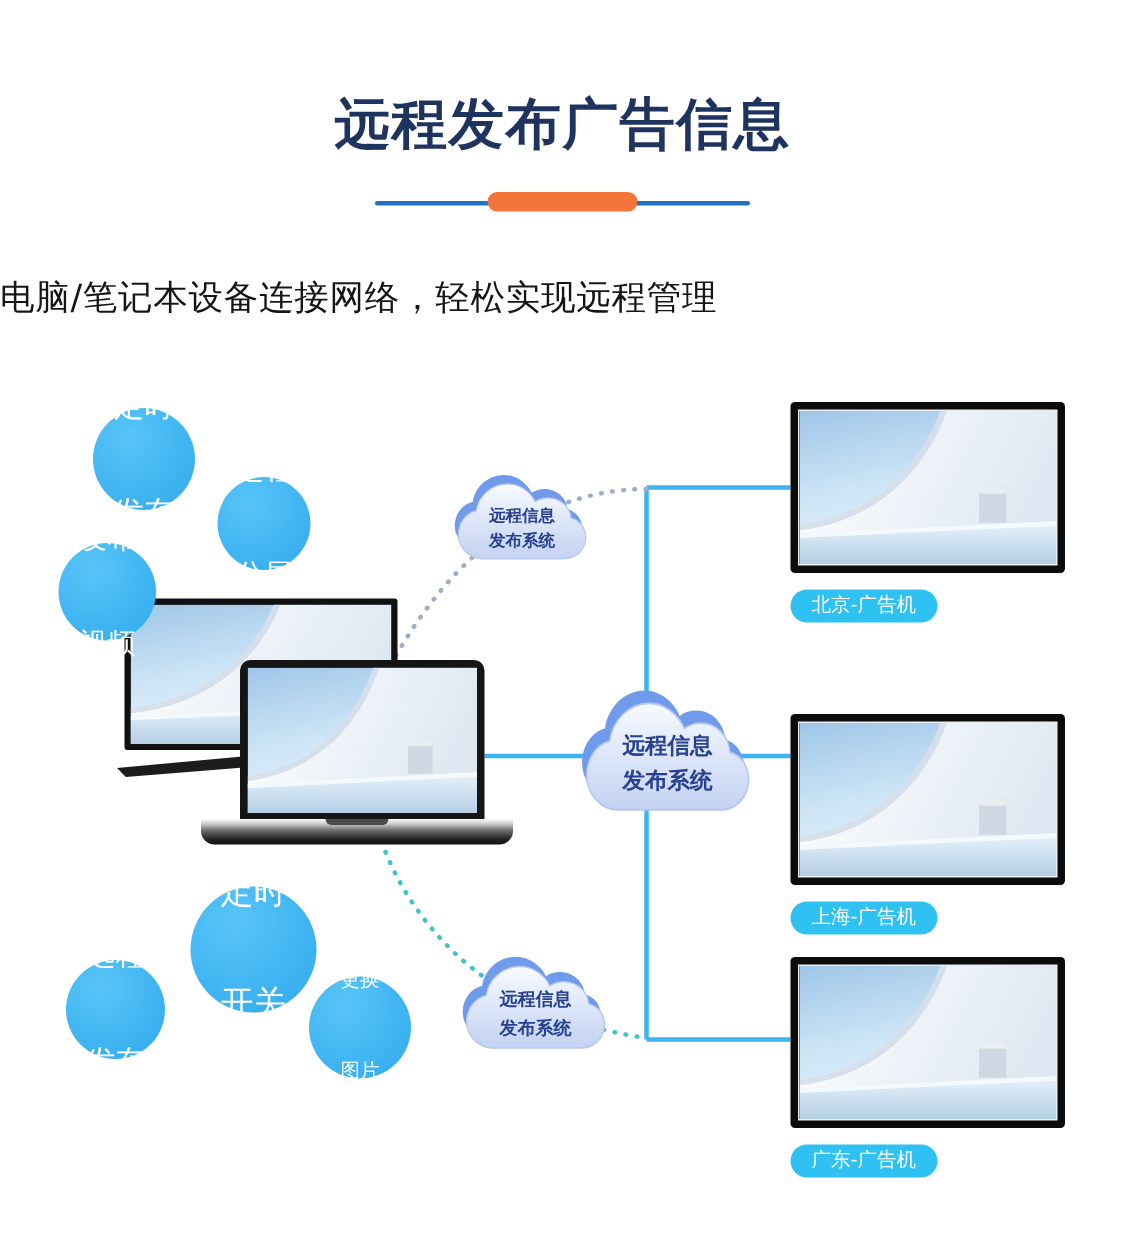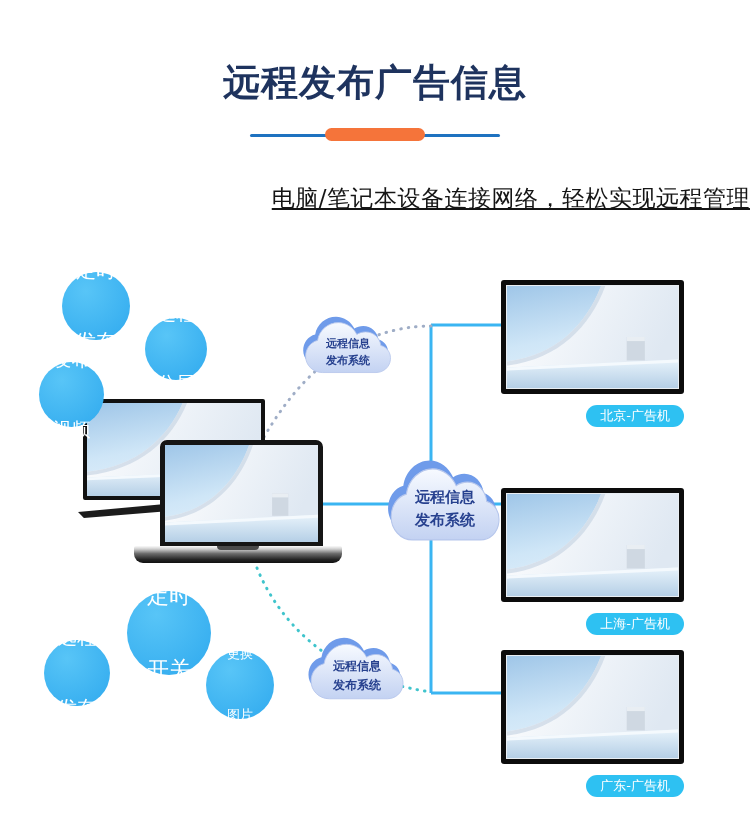--- a/index.html
+++ b/index.html
@@ -5,22 +5,22 @@
   * { margin:0; padding:0; box-sizing:border-box; }
   body { background:#ffffff; font-family:"DejaVu Sans","Liberation Sans",sans-serif; }
   .canvas { position:relative; width:750px; height:827px; background:#ffffff; overflow:hidden; }
 
   
   .title { position:absolute; top:58px; left:0; right:0; text-align:center;
            font-size:37px; font-weight:700; color:#1e335e; letter-spacing:1px; }
   .divider { position:absolute; top:128px; left:250px; width:250px; height:14px; }
   .d-line { position:absolute; top:6px; left:0; width:100%; height:3px; background:#1e72c0; border-radius:2px; }
   .d-pill { position:absolute; top:0; left:75px; width:100px; height:13px; background:#f5743a; border-radius:7px; }
-  .subtitle { position:absolute; top:183px; left:0; right:0; text-align:right;
-              font-size:23px; color:#151515; letter-spacing:0.5px;text-decoration:underline; }
+  .subtitle { position:absolute; top:183px; left:0; right:0; text-align:left;
+              font-size:23px; color:#151515; letter-spacing:0.5px; }
 
   
   .net { position:absolute; left:0; top:0; z-index:1; pointer-events:none; }
   .solid { stroke:#3ab5f2; stroke-width:3; fill:none; }
   .dot-gray { stroke:#9fadc6; stroke-width:3; fill:none; stroke-dasharray:0.5 7; stroke-linecap:round; }
   .dot-teal { stroke:#3fc4cc; stroke-width:3; fill:none; stroke-dasharray:0.5 7; stroke-linecap:round; }
 
   
   .bubble { position:absolute; z-index:4; border-radius:50%;
             background:radial-gradient(circle at 35% 28%, #58c5f7, #2fa9ee);
@@ -56,21 +56,21 @@
   .cloud { position:absolute; z-index:5; display:flex; flex-direction:column; align-items:center;
            justify-content:center; text-align:left; color:#27418f; font-weight:700; }
   .cloud svg { position:absolute; inset:0; width:100%; height:100%; }
   .cloud .txt { position:relative; z-index:1; line-height:1.55; margin-top:8px; }
   .cloud-top    { left:300px; top:315px; width:96px;  height:66px; font-size:11px; }
   .cloud-main   { left:384px; top:458px; width:122px; height:94px; font-size:15px; }
   .cloud-bottom { left:305px; top:636px; width:104px; height:72px; font-size:12px; }
 
   
   .display { position:absolute; left:527px; width:157px; z-index:2;
-             display:flex; flex-direction:column; align-items:flex-end;margin-top:12px; }
+             display:flex; flex-direction:column; align-items:flex-start; }
   .d0 { top:268px; } .d1 { top:476px; } .d2 { top:638px; }
   .monitor { width:183px; height:114px; background:#0c0c0c; border-radius:3px; padding:5px; }
   .monitor .inner { width:100%; height:100%; border:1px solid #e9eef3; overflow:hidden; }
   .pill { margin-top:11px; height:22px; line-height:22px; padding:0 14px; border-radius:11px;
           background:#2ec1f2; color:#fff; font-size:13px; white-space:nowrap; }
 </style>
 </head>
 <body>
 
 <svg width="0" height="0" style="position:absolute" aria-hidden="true">

